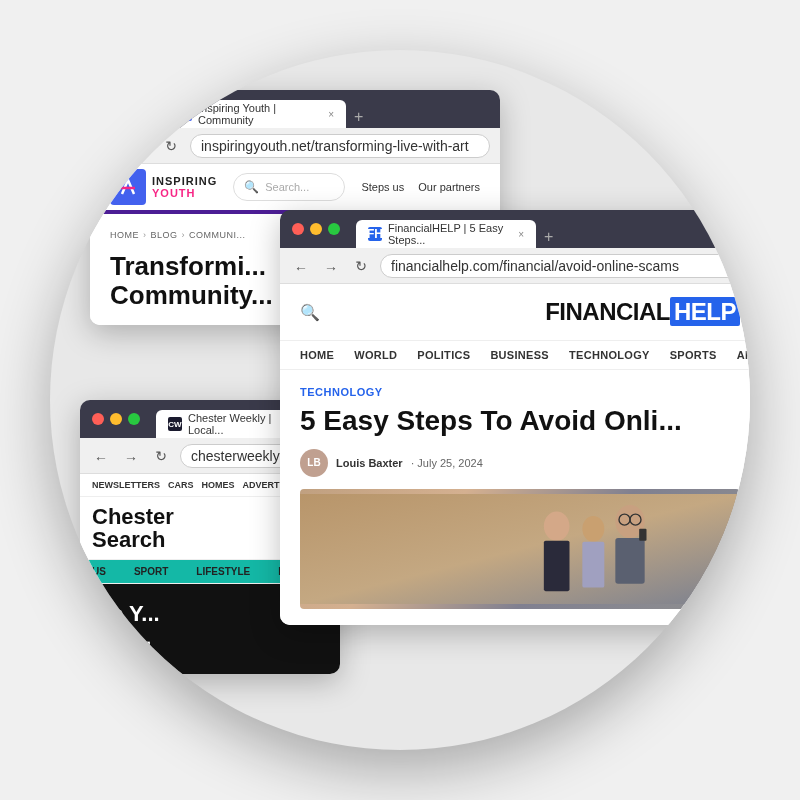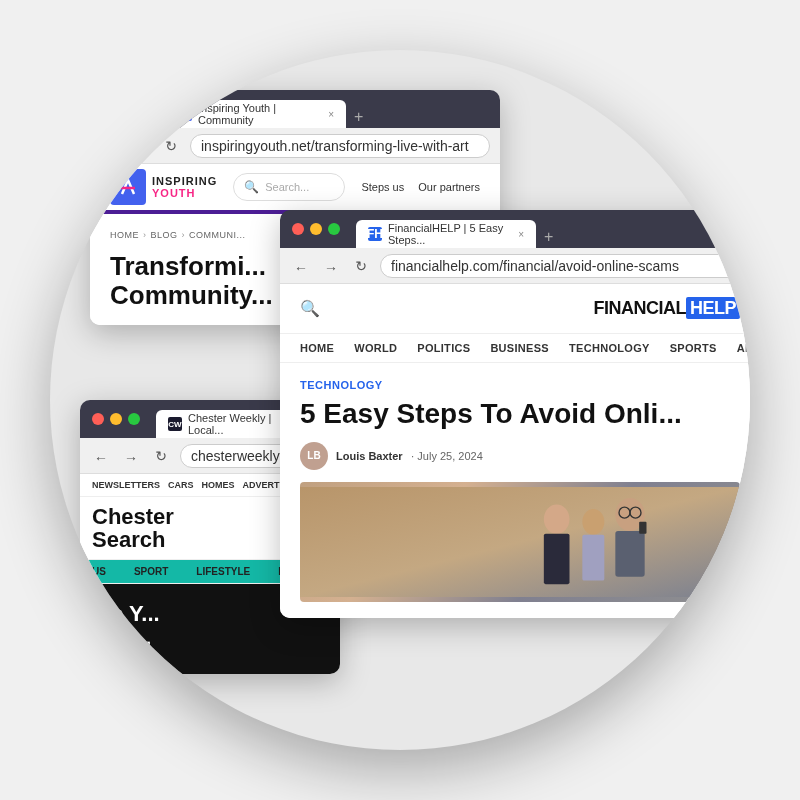--- a/index.html
+++ b/index.html
@@ -261,21 +261,21 @@
     .financial-header {
       background: #fff;
       padding: 14px 20px;
       display: flex;
       align-items: center;
       justify-content: space-between;
       border-bottom: 1px solid #eee;
     }
 
     .financial-logo-text {
-      font-size: 18px;
+      font-size: 24px;
       font-weight: 900;
       color: #111;
       letter-spacing: -0.5px;
     }
 
     .financial-logo-text .help-highlight {
       background: #2563eb;
       color: #fff;
       padding: 1px 4px;
       border-radius: 2px;

